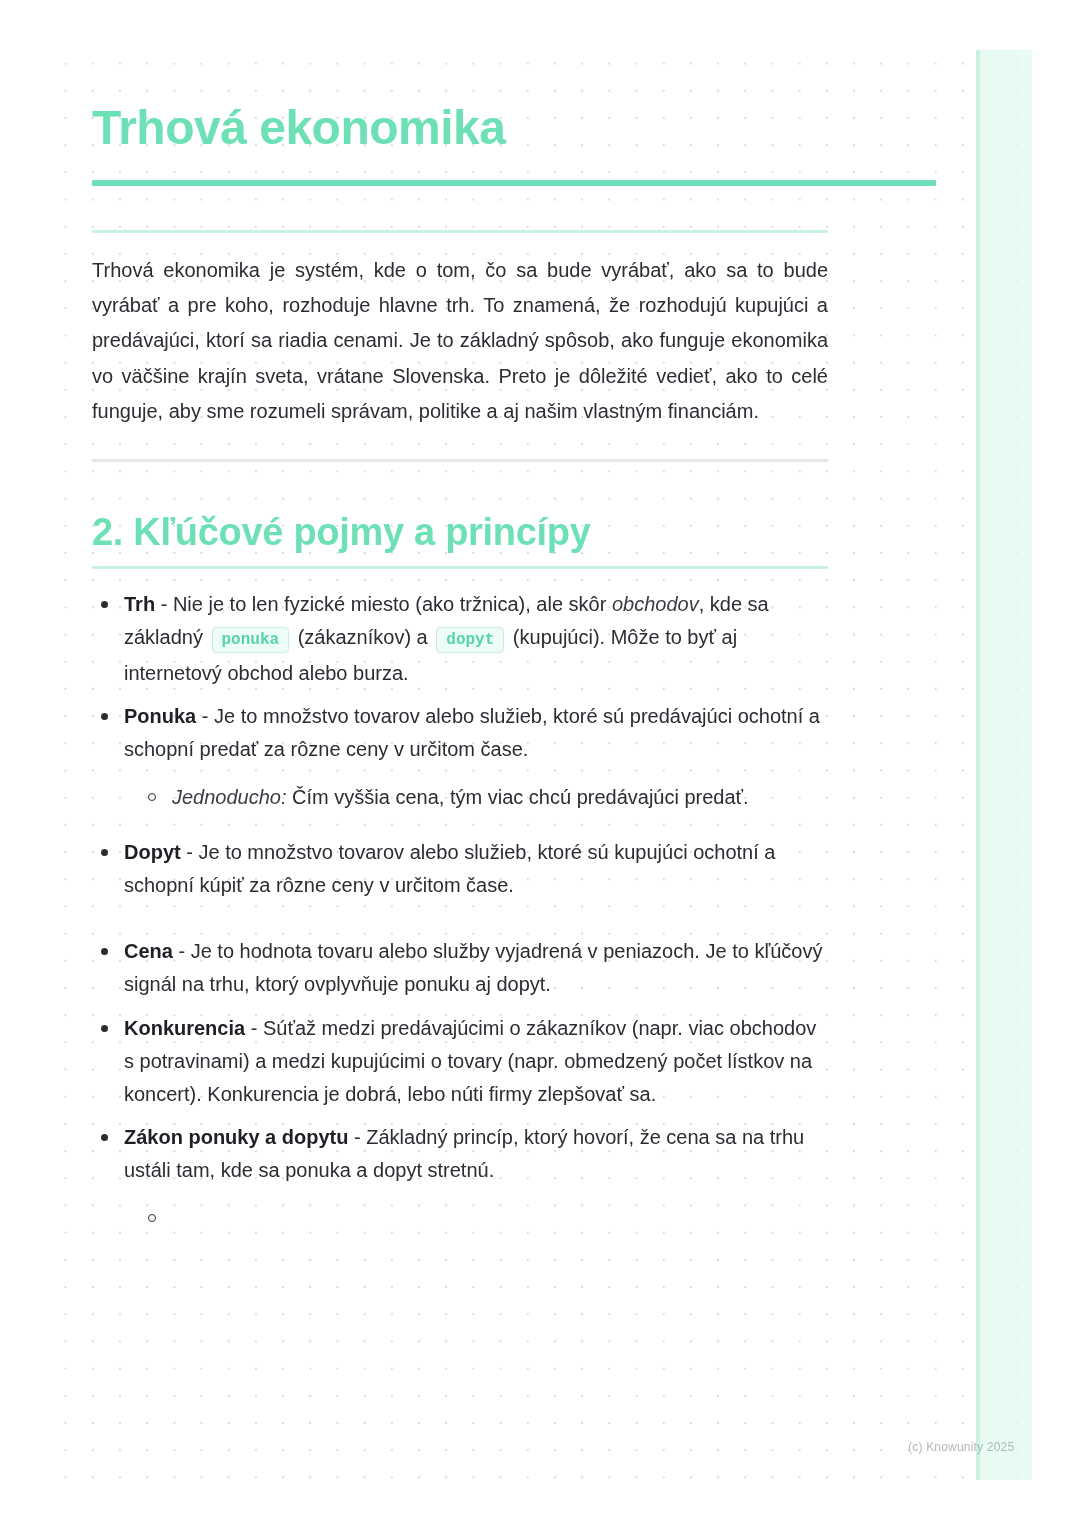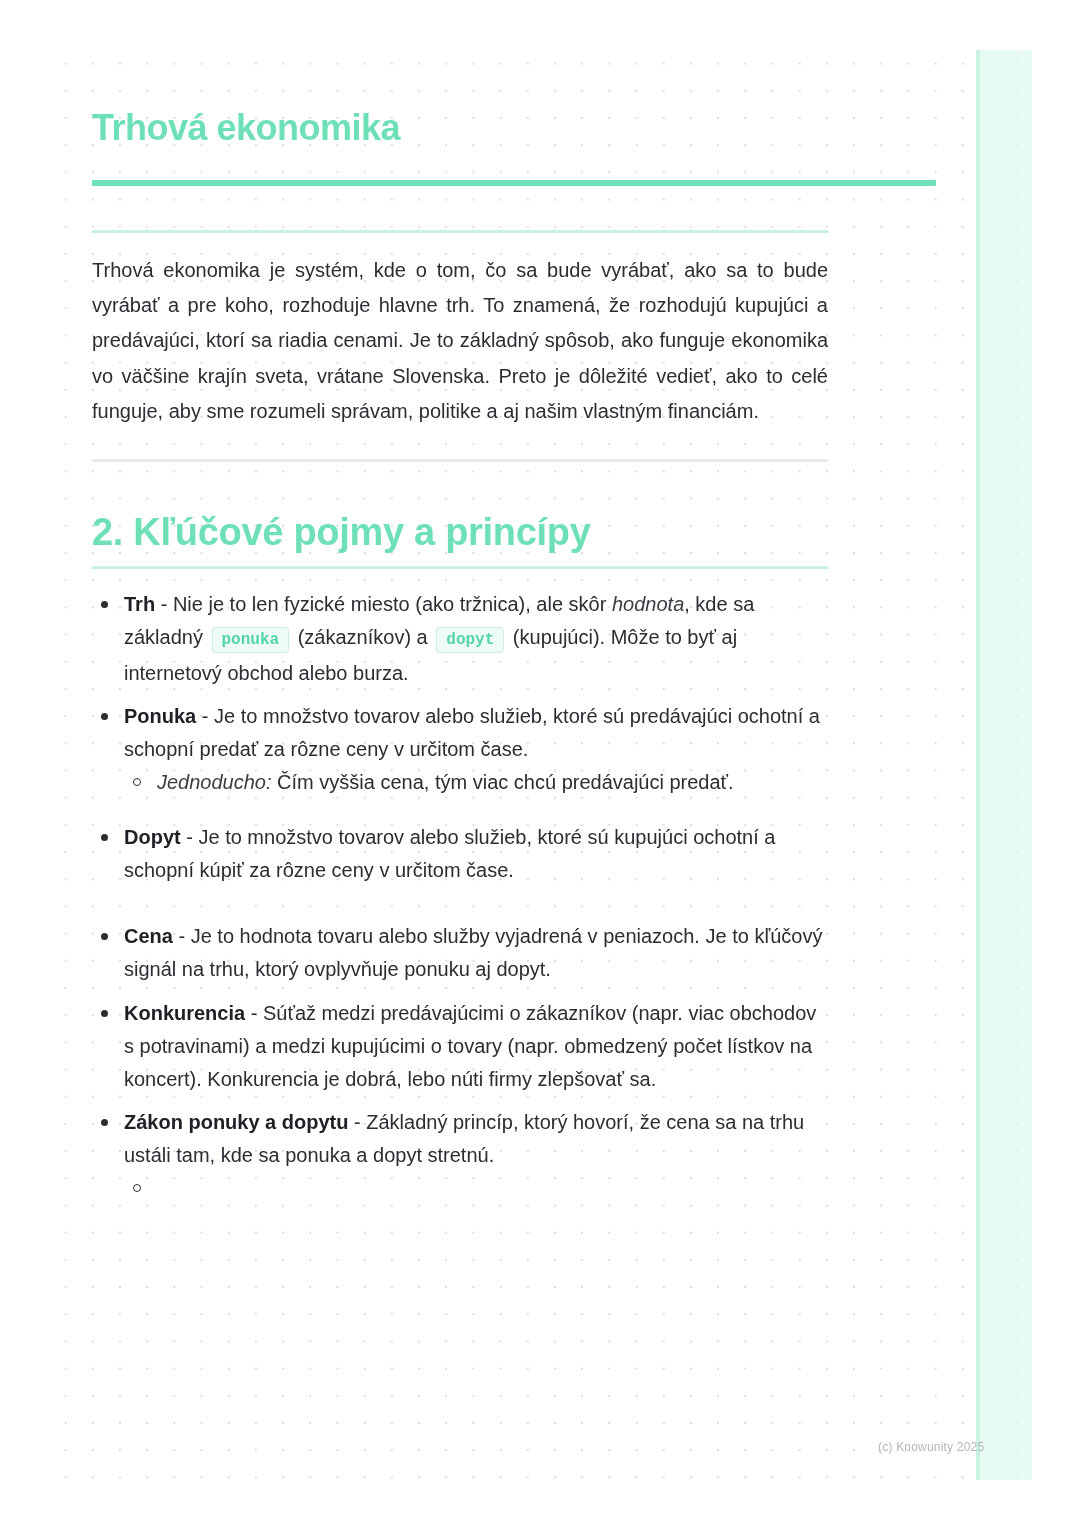--- a/index.html
+++ b/index.html
@@ -45,21 +45,21 @@
       background: linear-gradient(to right, rgba(235,252,245,0.6), rgba(255,255,255,0));
     }
     .content {
       position: absolute;
       left: 92px;
       top: 92px;
       width: 736px;
     }
     h1.title {
       margin: 0;
-      font-size: 36px;
+      font-size: 48px;
       font-weight: 700;
       color: #6ee0b6;
       letter-spacing: -0.5px;
       line-height: 72px;
     }
     .title-rule {
       position: absolute;
       left: 92px;
       top: 180px;
       width: 844px;
@@ -109,21 +109,21 @@
       position: absolute;
       left: 9px;
       top: 13px;
       width: 7px;
       height: 7px;
       border-radius: 50%;
       background: #2b2d33;
     }
     ul.sub {
       list-style: none;
-      margin: 0;
+      margin: 15px;
       padding: 0;
     }
     ul.sub > li {
       position: relative;
       padding-left: 33px;
       font-size: 20px;
       line-height: 32.8px;
     }
     ul.sub > li .sub-bullet {
       position: absolute;
@@ -149,21 +149,21 @@
       font-weight: 700;
       color: #55d4a7;
       background: #eefcf6;
       border: 1px solid #cdeedf;
       border-radius: 4px;
       padding: 3px 9px;
       margin: 0 3px;
     }
     .footer-mark {
       position: absolute;
-      left: 878px;
+      left: 908px;
       top: 1440px;
       font-size: 12px;
       color: #b3b6bc;
       letter-spacing: 0.2px;
     }
   </style>
 </head>
 <body>
 
 <div class="page"></div>
@@ -183,21 +183,21 @@
   <div class="gray-rule" style="margin-top:30px;"></div>
 
   <div style="margin-top:46px;">
     <h2 class="section">2. Kľúčové pojmy a princípy</h2>
     <div class="section-rule" style="margin-top:10px;"></div>
 
     <ul class="terms" style="margin-top:19px;">
 
       <li>
         <span class="bullet"></span>
-        <span class="term">Trh</span><span> - </span><span>Nie je to len fyzické miesto (ako tržnica), ale skôr </span><em>hodnota</em><span>, kde sa základný </span><code class="chip">ponuka</code><span> (zákazníkov) a </span><code class="chip">dopyt</code><span> (kupujúci). Môže to byť aj internetový obchod alebo burza.</span>
+        <span class="term">Trh</span><span> - </span><span>Nie je to len fyzické miesto (ako tržnica), ale skôr </span><em>obchodov</em><span>, kde sa základný </span><code class="chip">ponuka</code><span> (zákazníkov) a </span><code class="chip">dopyt</code><span> (kupujúci). Môže to byť aj internetový obchod alebo burza.</span>
       </li>
 
       <li style="margin-top:11px;">
         <span class="bullet"></span>
         <span class="term">Ponuka</span><span> - </span><span>Je to množstvo tovarov alebo služieb, ktoré sú predávajúci ochotní a schopní predať za rôzne ceny v určitom čase.</span>
         <ul class="sub">
           <li>
             <span class="sub-bullet"></span>
             <em>Jednoducho:</em><span> Čím vyššia cena, tým viac chcú predávajúci predať.</span>
           </li>

